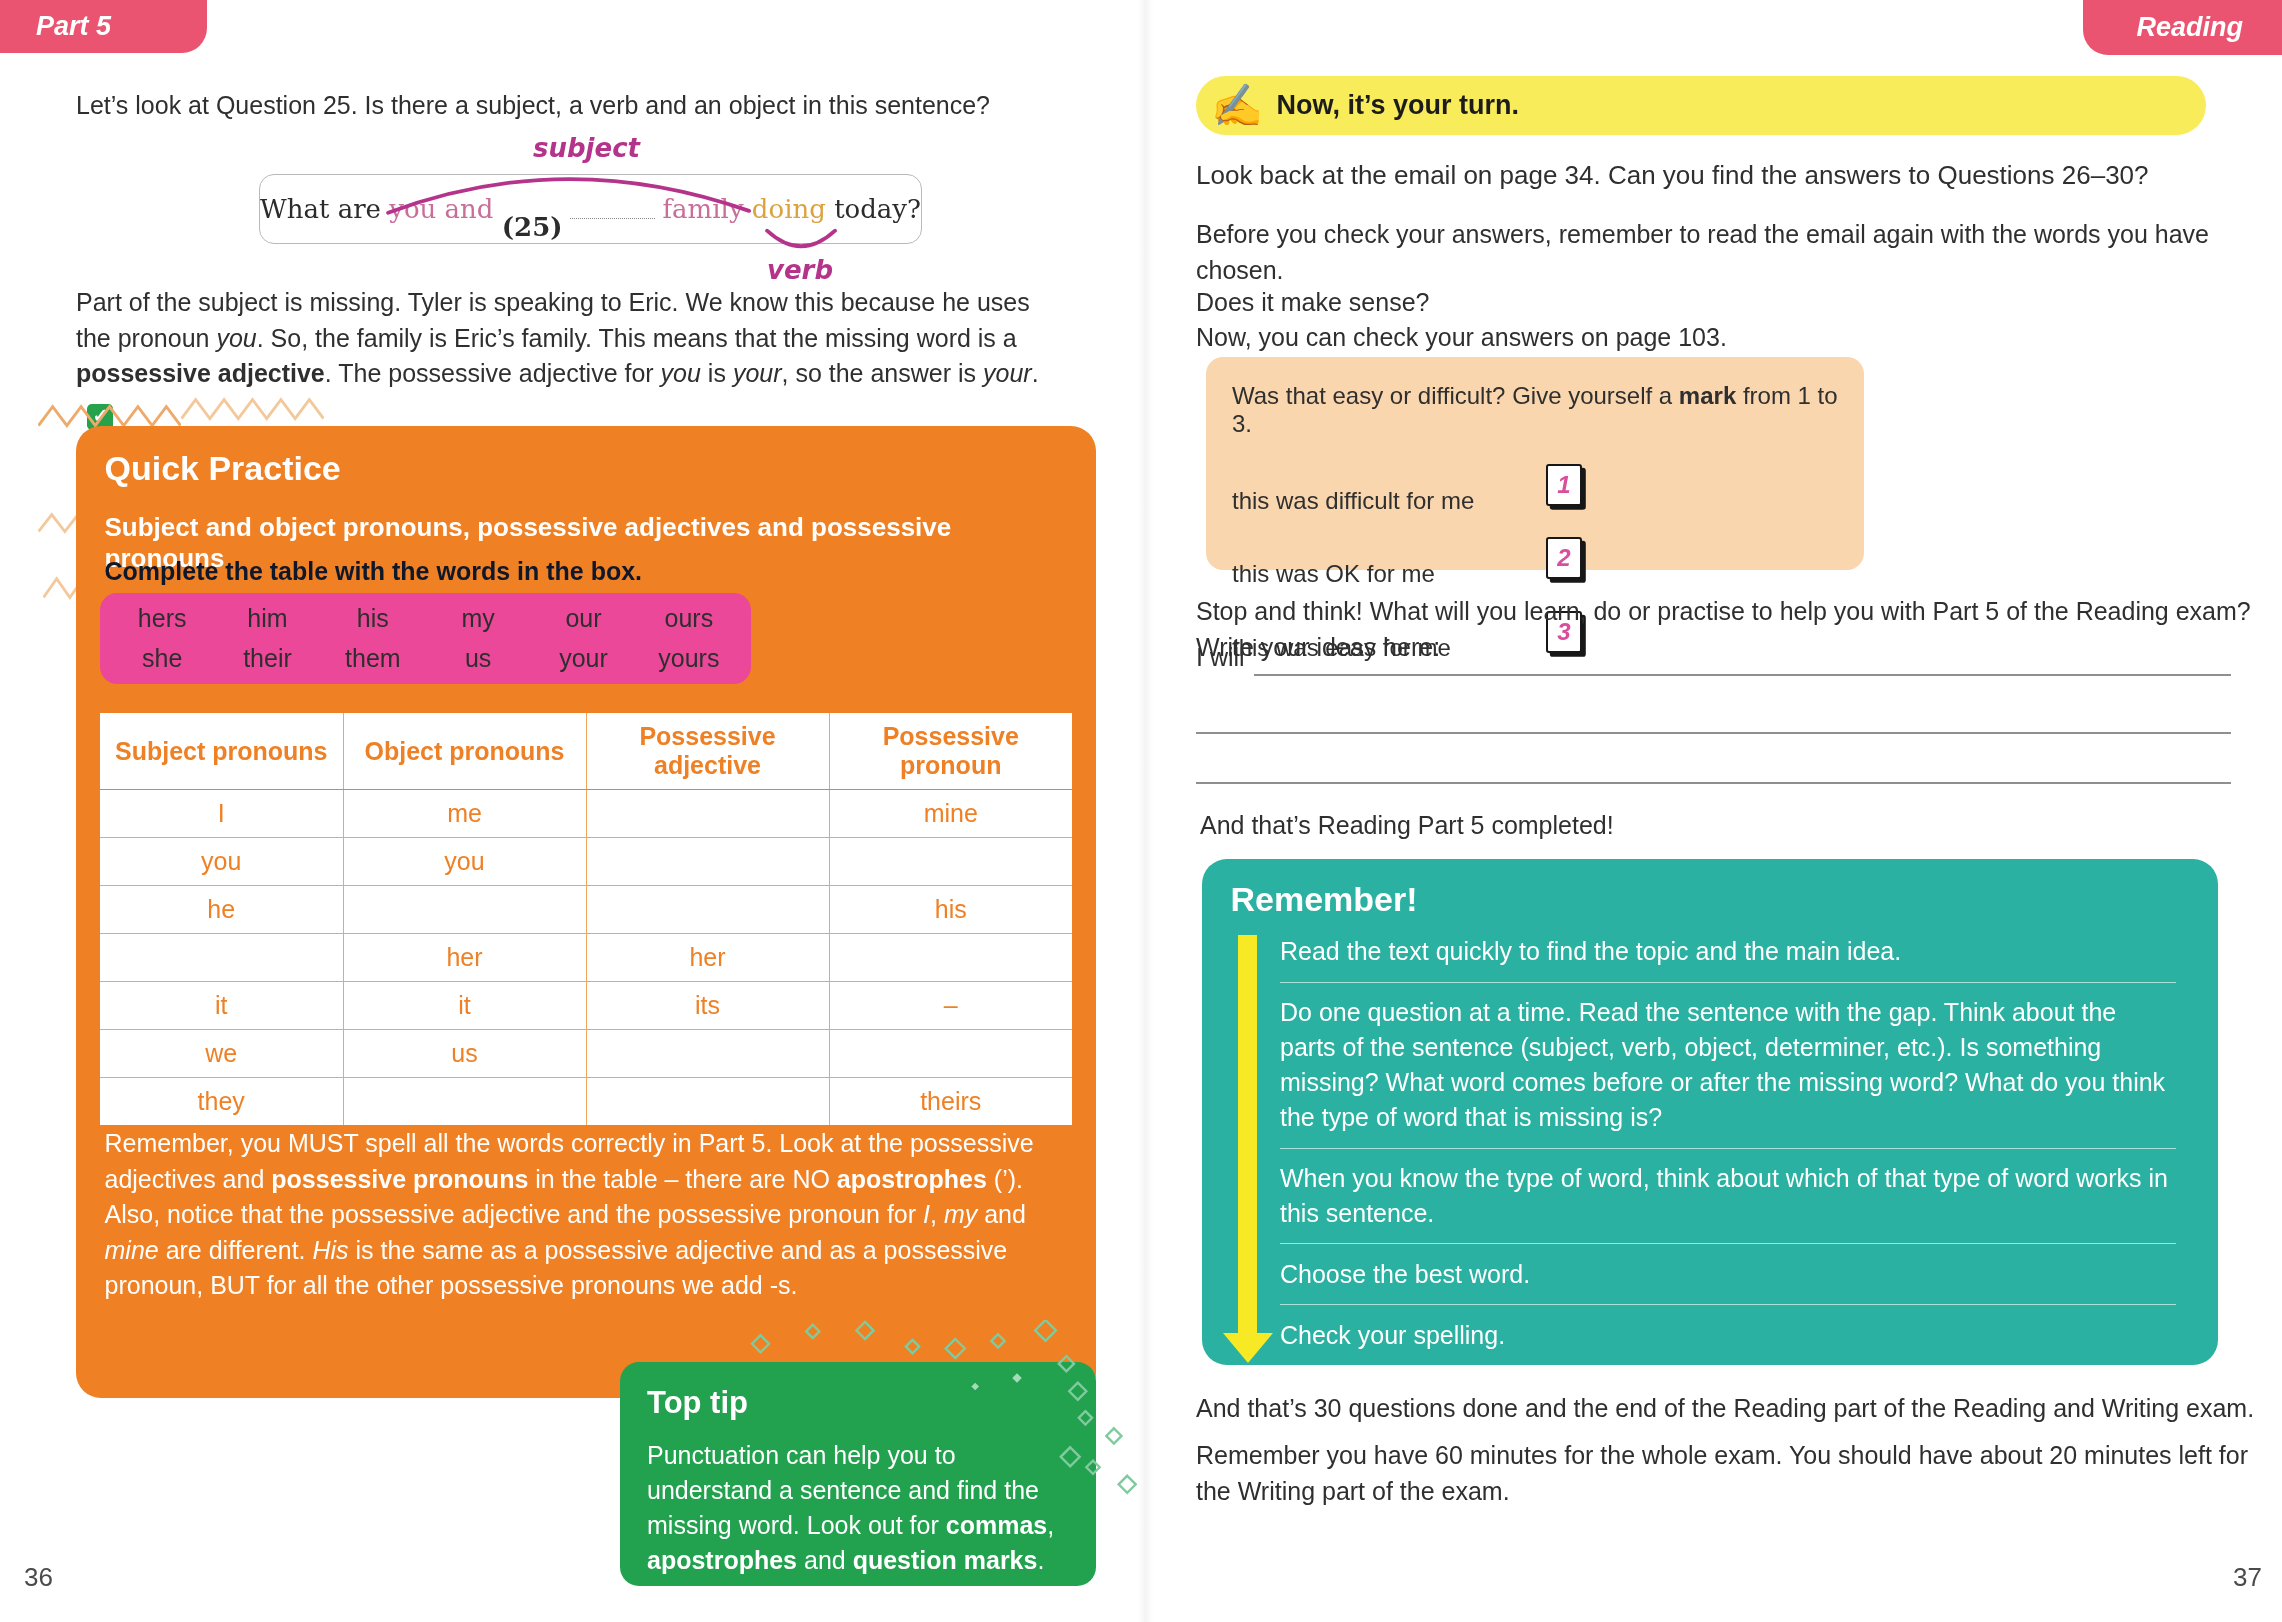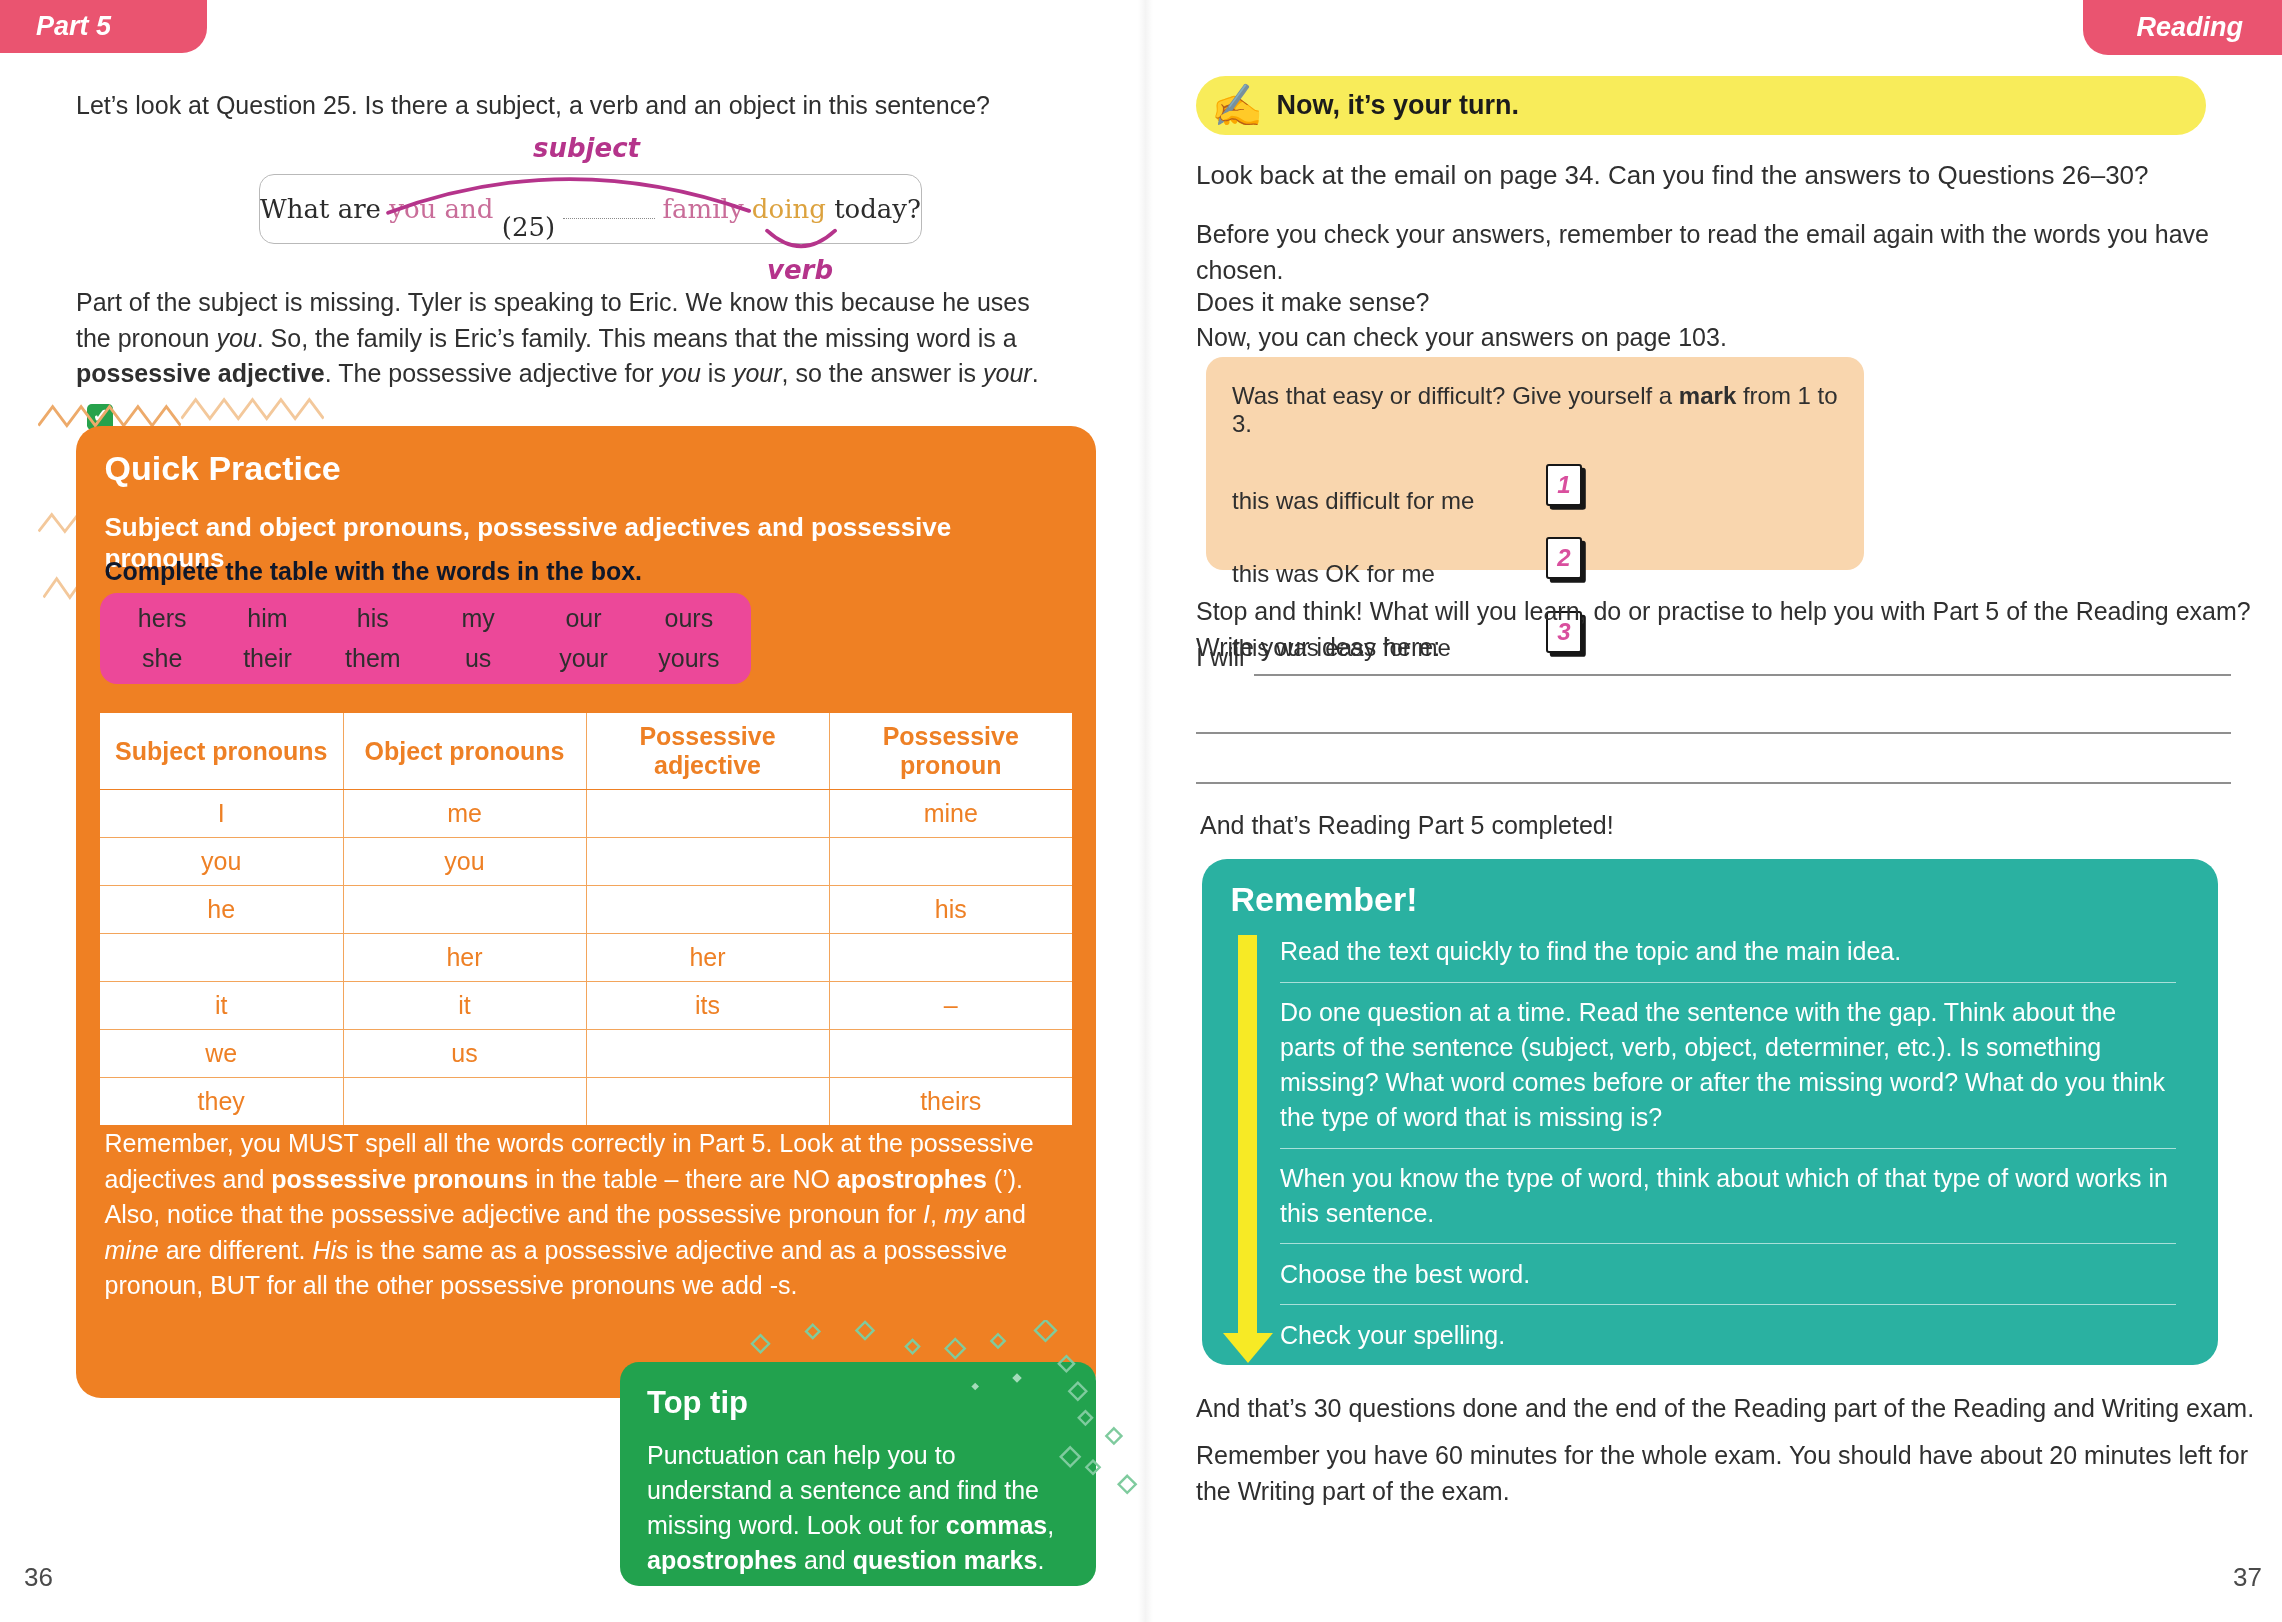--- a/index.html
+++ b/index.html
@@ -21,21 +21,21 @@
   .body-text{font-size:25px;line-height:1.42;color:#2f2f2f;}
   .bold{font-weight:normal;}
 
   
   .sentence-box{left:259px;top:174px;width:661px;height:68px;border:1.9px solid #b9b9b9;border-radius:15px;
                 display:flex;align-items:center;justify-content:center;
                 font-family:"DejaVu Serif",serif;font-size:26px;color:#2c2c2c;}
   .sentence-box span{white-space:pre;}
   .w-pink{color:#c96d99;}
   .w-gold{color:#dca23e;}
-  .w-num{font-weight:normal;margin-top:36px;}
+  .w-num{font-weight:bold;margin-top:36px;}
   .dots{display:inline-block;width:141px;border-bottom:1.9px dotted #8a8a8a;height:19px;margin:0 7.6px;}
   .hand-label{color:#b5348b;font-weight:bold;font-style:italic;font-size:26px;
               font-family:"DejaVu Sans",sans-serif;}
   .arc{stroke:#b5348b;stroke-width:4;fill:none;stroke-linecap:round;}
 
   .check-badge{display:inline-flex;align-items:center;justify-content:center;width:26px;height:26px;
                background:#27a24c;border-radius:4.8px;color:#fff;font-size:19px;font-weight:bold;
                margin-left:11.4px;vertical-align:-4.8px;}
 
   

